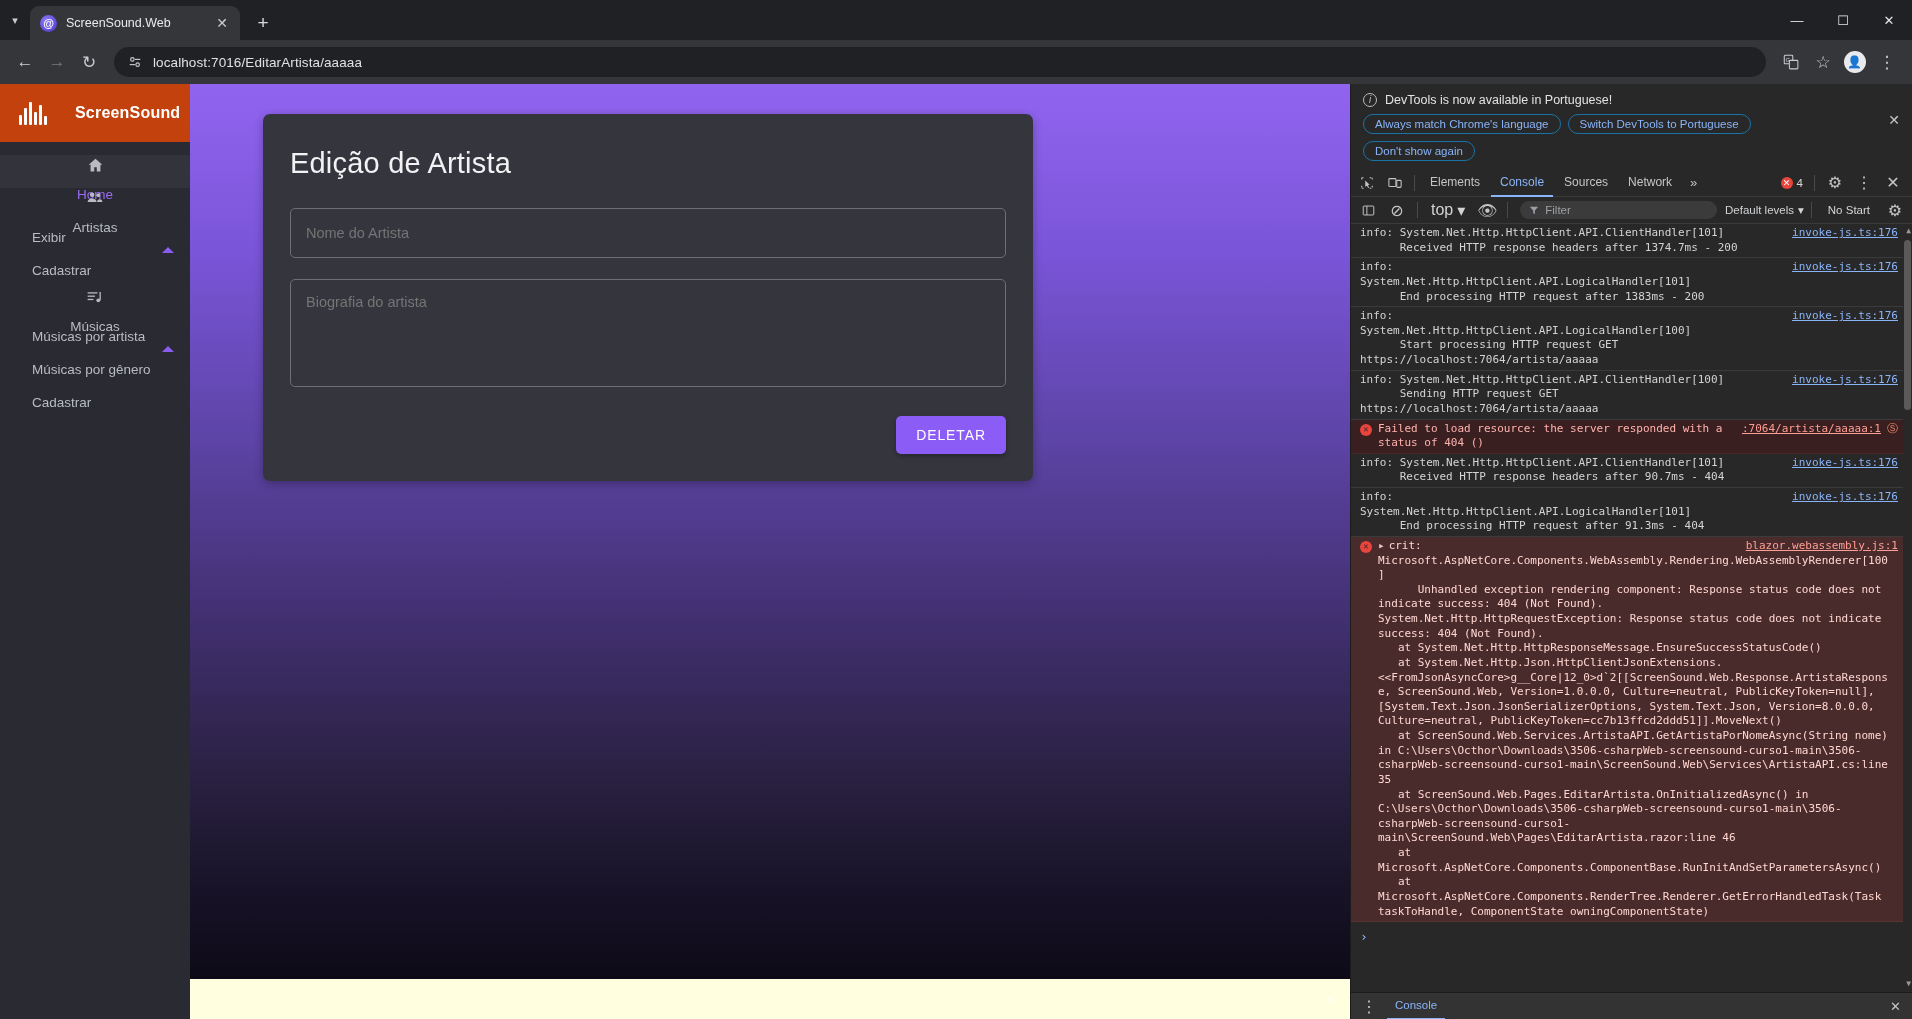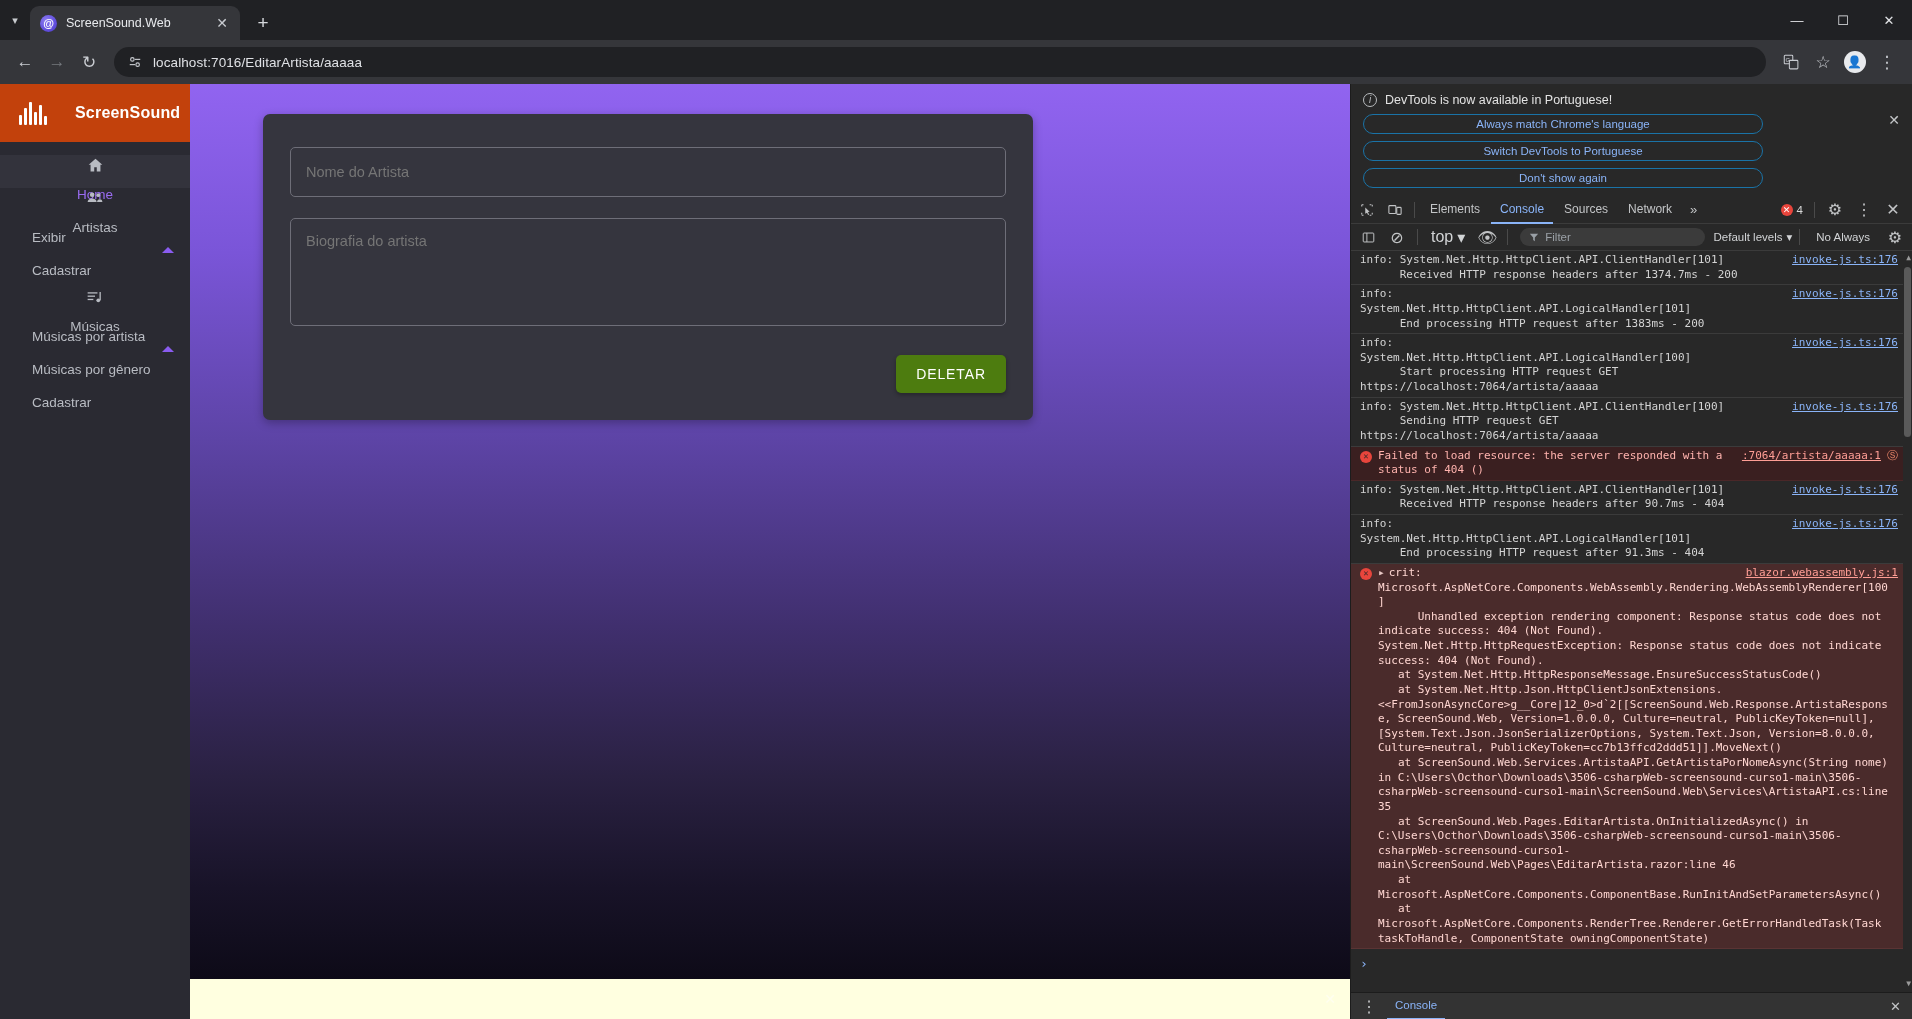--- a/index.html
+++ b/index.html
@@ -100,21 +100,21 @@
     border-radius: 5px; color: #b4b4bb; font-size: 14.5px; padding: 5px 15px;
     font-family: "Liberation Sans", sans-serif; display: flex; align-items: center;
   }
   .field-ta {
     width: 100%; height: 108px; background: transparent; border: 1px solid #6e6e78;
     border-radius: 5px; color: #b4b4bb; font-size: 14.5px; padding: 14px 15px;
     font-family: "Liberation Sans", sans-serif; margin-top: 21px; resize: none;
   }
   .card-actions { display: flex; justify-content: flex-end; margin-top: 25px; }
   .btn-delete {
-    background: #4d7c0f; color: #ffffff; border: none; border-radius: 5px;
+    background: #8b5cf6; color: #ffffff; border: none; border-radius: 5px;
     font-size: 14px; letter-spacing: .9px; padding: 11px 20px;
     font-family: "Liberation Sans", sans-serif; box-shadow: 0 2px 4px rgba(0,0,0,.3);
   }
   .blazor-bar {
     position: absolute; left: 0; right: 0; bottom: 0; height: 40px;
     background: #ffffe0; display: flex; align-items: center; padding: 0 14px;
   }
   .blazor-text { color: #fffff0; font-size: 12px; }
   .blazor-x { margin-left: auto; color: #fffff0; font-size: 14px; }
 
@@ -122,21 +122,21 @@
   .devtools { flex: 1; background: #282828; display: flex; flex-direction: column; min-width: 0;
     border-left: 1px solid #1c1c1c; font-family: "Liberation Sans", sans-serif; }
   .dt-banner { background: #282828; padding: 9px 12px 8px 12px; position: relative; }
   .dt-banner-row1 { display: flex; align-items: center; gap: 8px; }
   .info-circle {
     width: 14px; height: 14px; border-radius: 50%; border: 1.3px solid #b9bcbf;
     color: #b9bcbf; font-size: 10px; display: flex; align-items: center; justify-content: center;
     flex: 0 0 14px; font-style: italic; line-height: 1;
   }
   .dt-banner-msg { color: #e3e3e3; font-size: 12.5px; }
-  .dt-banner-btns { display: flex; flex-wrap: wrap; gap: 7px; margin-top: 7px; max-width: 400px; flex-direction: column; }
+  .dt-banner-btns { display: flex; flex-wrap: wrap; gap: 7px; margin-top: 7px; max-width: 400px; }
   .pill {
     border: 1px solid #1a73a7; border-radius: 11px; color: #8ab4f8;
     background: transparent; font-size: 11.5px; padding: 3px 11px;
     font-family: "Liberation Sans", sans-serif;
   }
   .dt-banner-close { position: absolute; right: 12px; top: 28px; color: #c4c6c8; font-size: 14px; }
 
   .dt-tabs {
     height: 28px; background: #282828; display: flex; align-items: center;
     border-bottom: 1px solid #3b3b3b; padding: 0 3px; gap: 2px;
@@ -306,20 +306,21 @@
             <span class="nav-caret"></span>
           </div>
           <div class="nav-sub">Músicas por artista</div>
           <div class="nav-sub">Músicas por gênero</div>
           <div class="nav-sub">Cadastrar</div>
         </div>
       </div>
 
       <div class="content">
         <div class="card">
+          <div class="card-title">Edição de Artista</div>
           <input class="field" type="text" placeholder="Nome do Artista" style="">
           <textarea class="field-ta" placeholder="Biografia do artista" style=""></textarea>
           <div class="card-actions">
             <button class="btn-delete">DELETAR</button>
           </div>
         </div>
 
         <div class="blazor-bar">
           <span class="blazor-text"></span>
           <span class="blazor-x">✕</span>
@@ -394,21 +395,21 @@
                 <path d="M1 2h10l-4 4.5V11L5 9.5V6.5z"></path>
               </svg>
           </span>
           <span class="filter-ph">Filter</span>
         </div>
         <div class="lvl-sel">
           <span>Default levels</span>
           <span>▾</span>
         </div>
         <div class="dt-sep"></div>
-        <div class="issues-txt">No Always</div>
+        <div class="issues-txt">No Start</div>
         <div class="dt-ico">⚙</div>
       </div>
 
       <div class="console">
 
         <div class="log">
           <div class="body">info: System.Net.Http.HttpClient.API.ClientHandler[101]
       Received HTTP response headers after 1374.7ms - 200</div>
           <div class="src">invoke-js.ts:176</div>
         </div>

